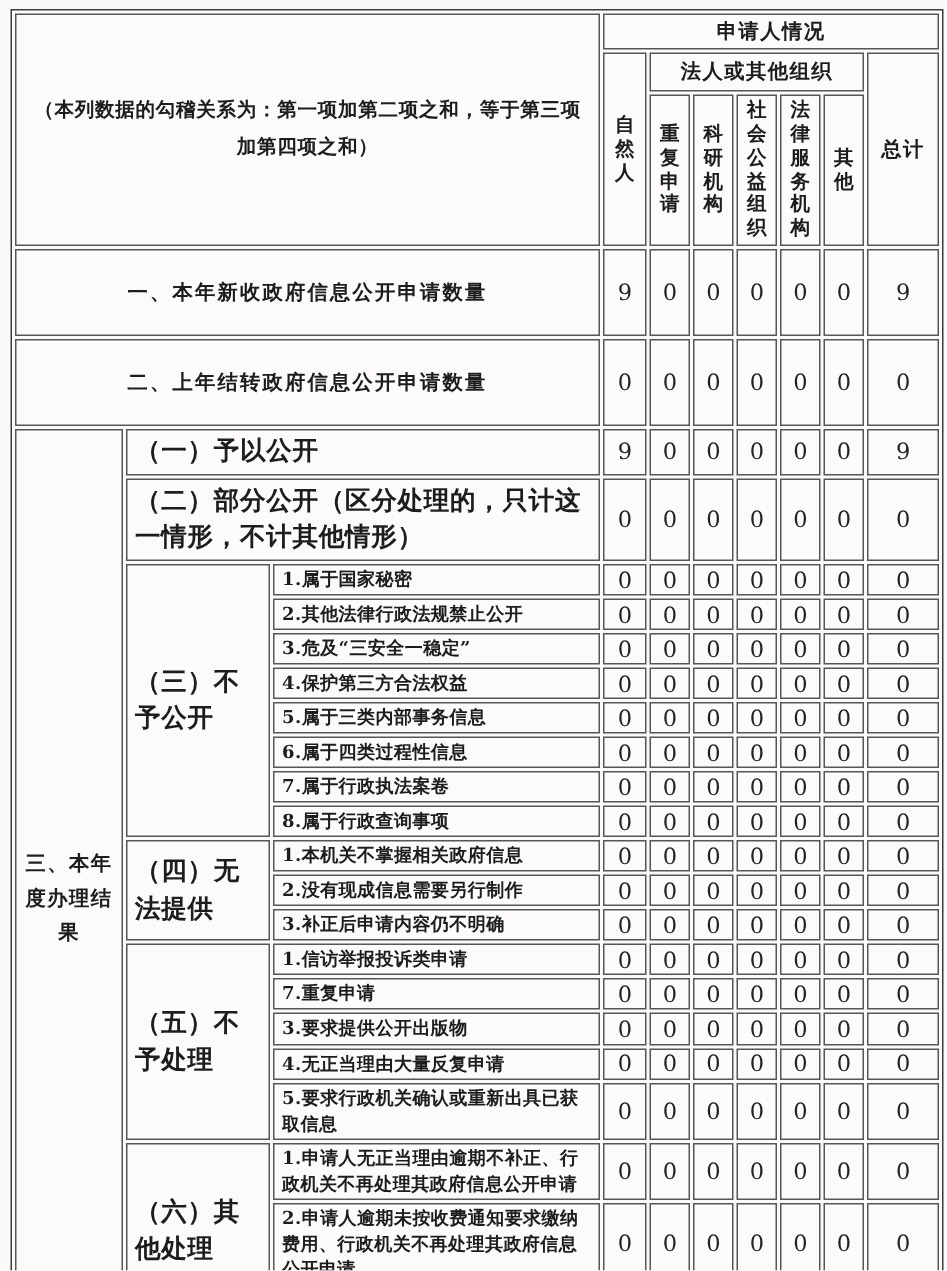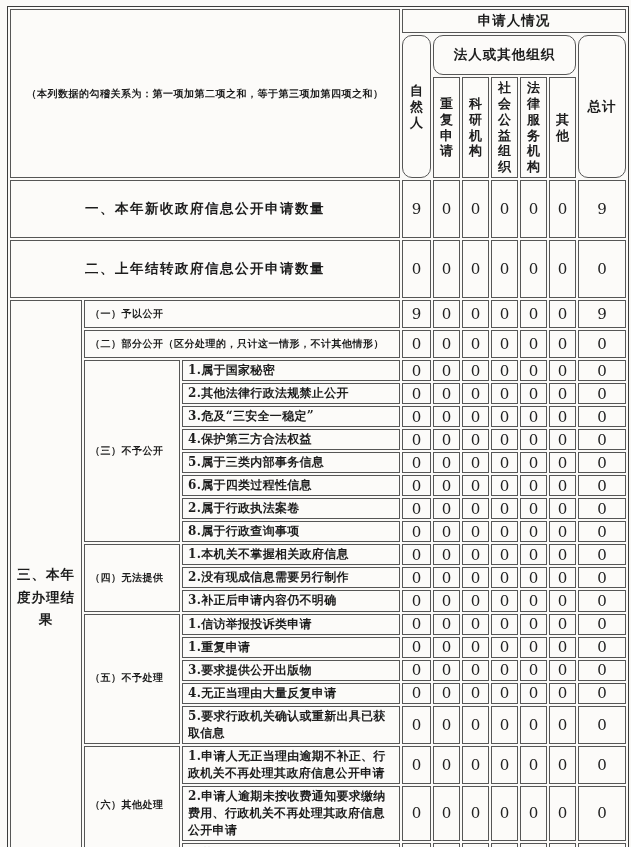--- a/index.html
+++ b/index.html
@@ -29,34 +29,34 @@
   td {
     border: 1px solid #565656;
     vertical-align: middle;
     text-align: center;
     background: #fcfbf9;
     overflow: hidden;
   }
 
   
   td.note-cell {
-    font-size: 10px;
+    font-size: 13px;
     font-weight: 700;
     letter-spacing: 0.5px;
     line-height: 1.9;
     padding: 4px 8px;
   }
   td.hcell {
     font-weight: 700;
     font-size: 13.5px;
     letter-spacing: 1px;
     padding: 2px 0;
   }
   tr.hr1 td { height: 22px; text-align: center; }
-  tr.hr2 td.hcell { height: 40px; border-radius: 10px; }
+  tr.hr2 td.hcell { height: 26px; }
   tr.hr3 td { height: 96px; }
   .vtext {
     display: inline-block;
     width: 1em;
     word-break: break-all;
     line-height: 1.22;
     font-size: 13px;
     font-weight: 700;
     white-space: normal;
   }
@@ -77,21 +77,21 @@
   td.group-cell {
     font-weight: 700;
     font-size: 13.5px;
     letter-spacing: 1px;
     line-height: 1.7;
     padding: 4px 4px;
   }
   td.sub-label {
     text-align: left;
     font-weight: 700;
-    font-size: 10px;
+    font-size: 17px;
     letter-spacing: 0.5px;
     line-height: 1.45;
     padding: 2px 3px 2px 5px;
   }
   td.item-label {
     text-align: left;
     font-weight: 600;
     font-size: 12px;
     letter-spacing: 0.3px;
     line-height: 1.42;
@@ -237,21 +237,21 @@
           <td class="item-label">6.属于四类过程性信息</td>
           <td class="num">0</td>
           <td class="num">0</td>
           <td class="num">0</td>
           <td class="num">0</td>
           <td class="num">0</td>
           <td class="num">0</td>
           <td class="num">0</td>
         </tr>
         <tr class="r-item">
-          <td class="item-label">2.属于行政执法案卷</td>
+          <td class="item-label">7.属于行政执法案卷</td>
           <td class="num">0</td>
           <td class="num">0</td>
           <td class="num">0</td>
           <td class="num">0</td>
           <td class="num">0</td>
           <td class="num">0</td>
           <td class="num">0</td>
         </tr>
         <tr class="r-item">
           <td class="item-label">8.属于行政查询事项</td>
@@ -299,21 +299,21 @@
           <td class="item-label">1.信访举报投诉类申请</td>
           <td class="num">0</td>
           <td class="num">0</td>
           <td class="num">0</td>
           <td class="num">0</td>
           <td class="num">0</td>
           <td class="num">0</td>
           <td class="num">0</td>
         </tr>
         <tr class="r-item">
-          <td class="item-label">1.重复申请</td>
+          <td class="item-label">7.重复申请</td>
           <td class="num">0</td>
           <td class="num">0</td>
           <td class="num">0</td>
           <td class="num">0</td>
           <td class="num">0</td>
           <td class="num">0</td>
           <td class="num">0</td>
         </tr>
         <tr class="r-item">
           <td class="item-label">3.要求提供公开出版物</td>

